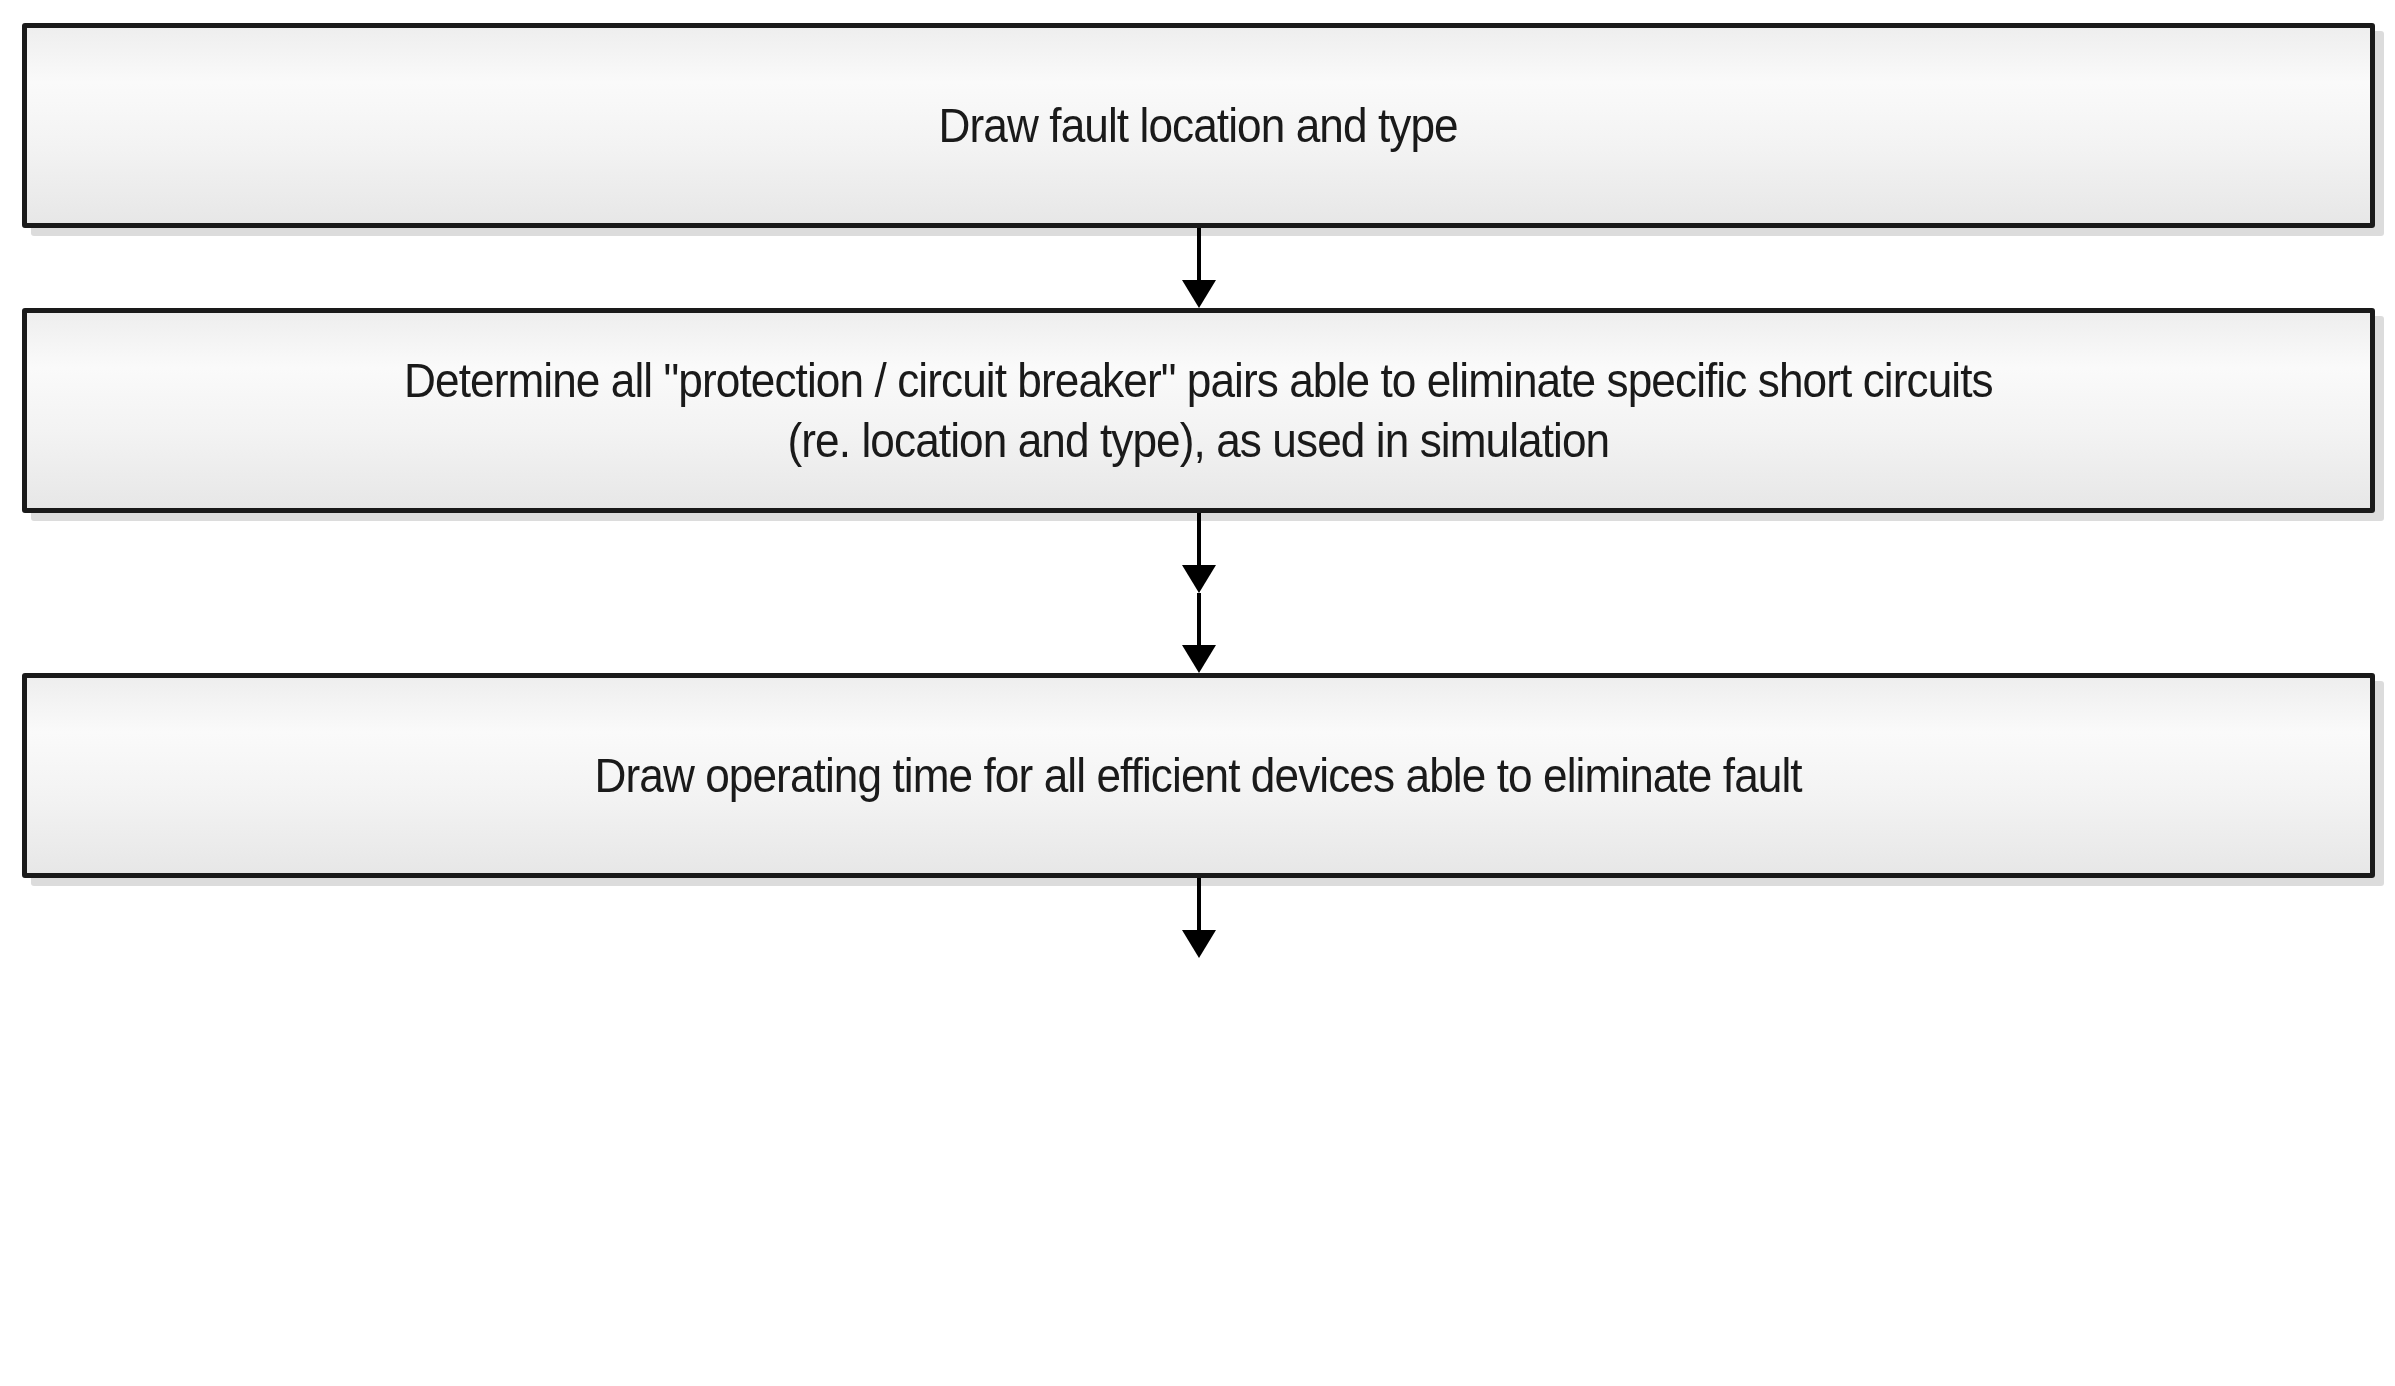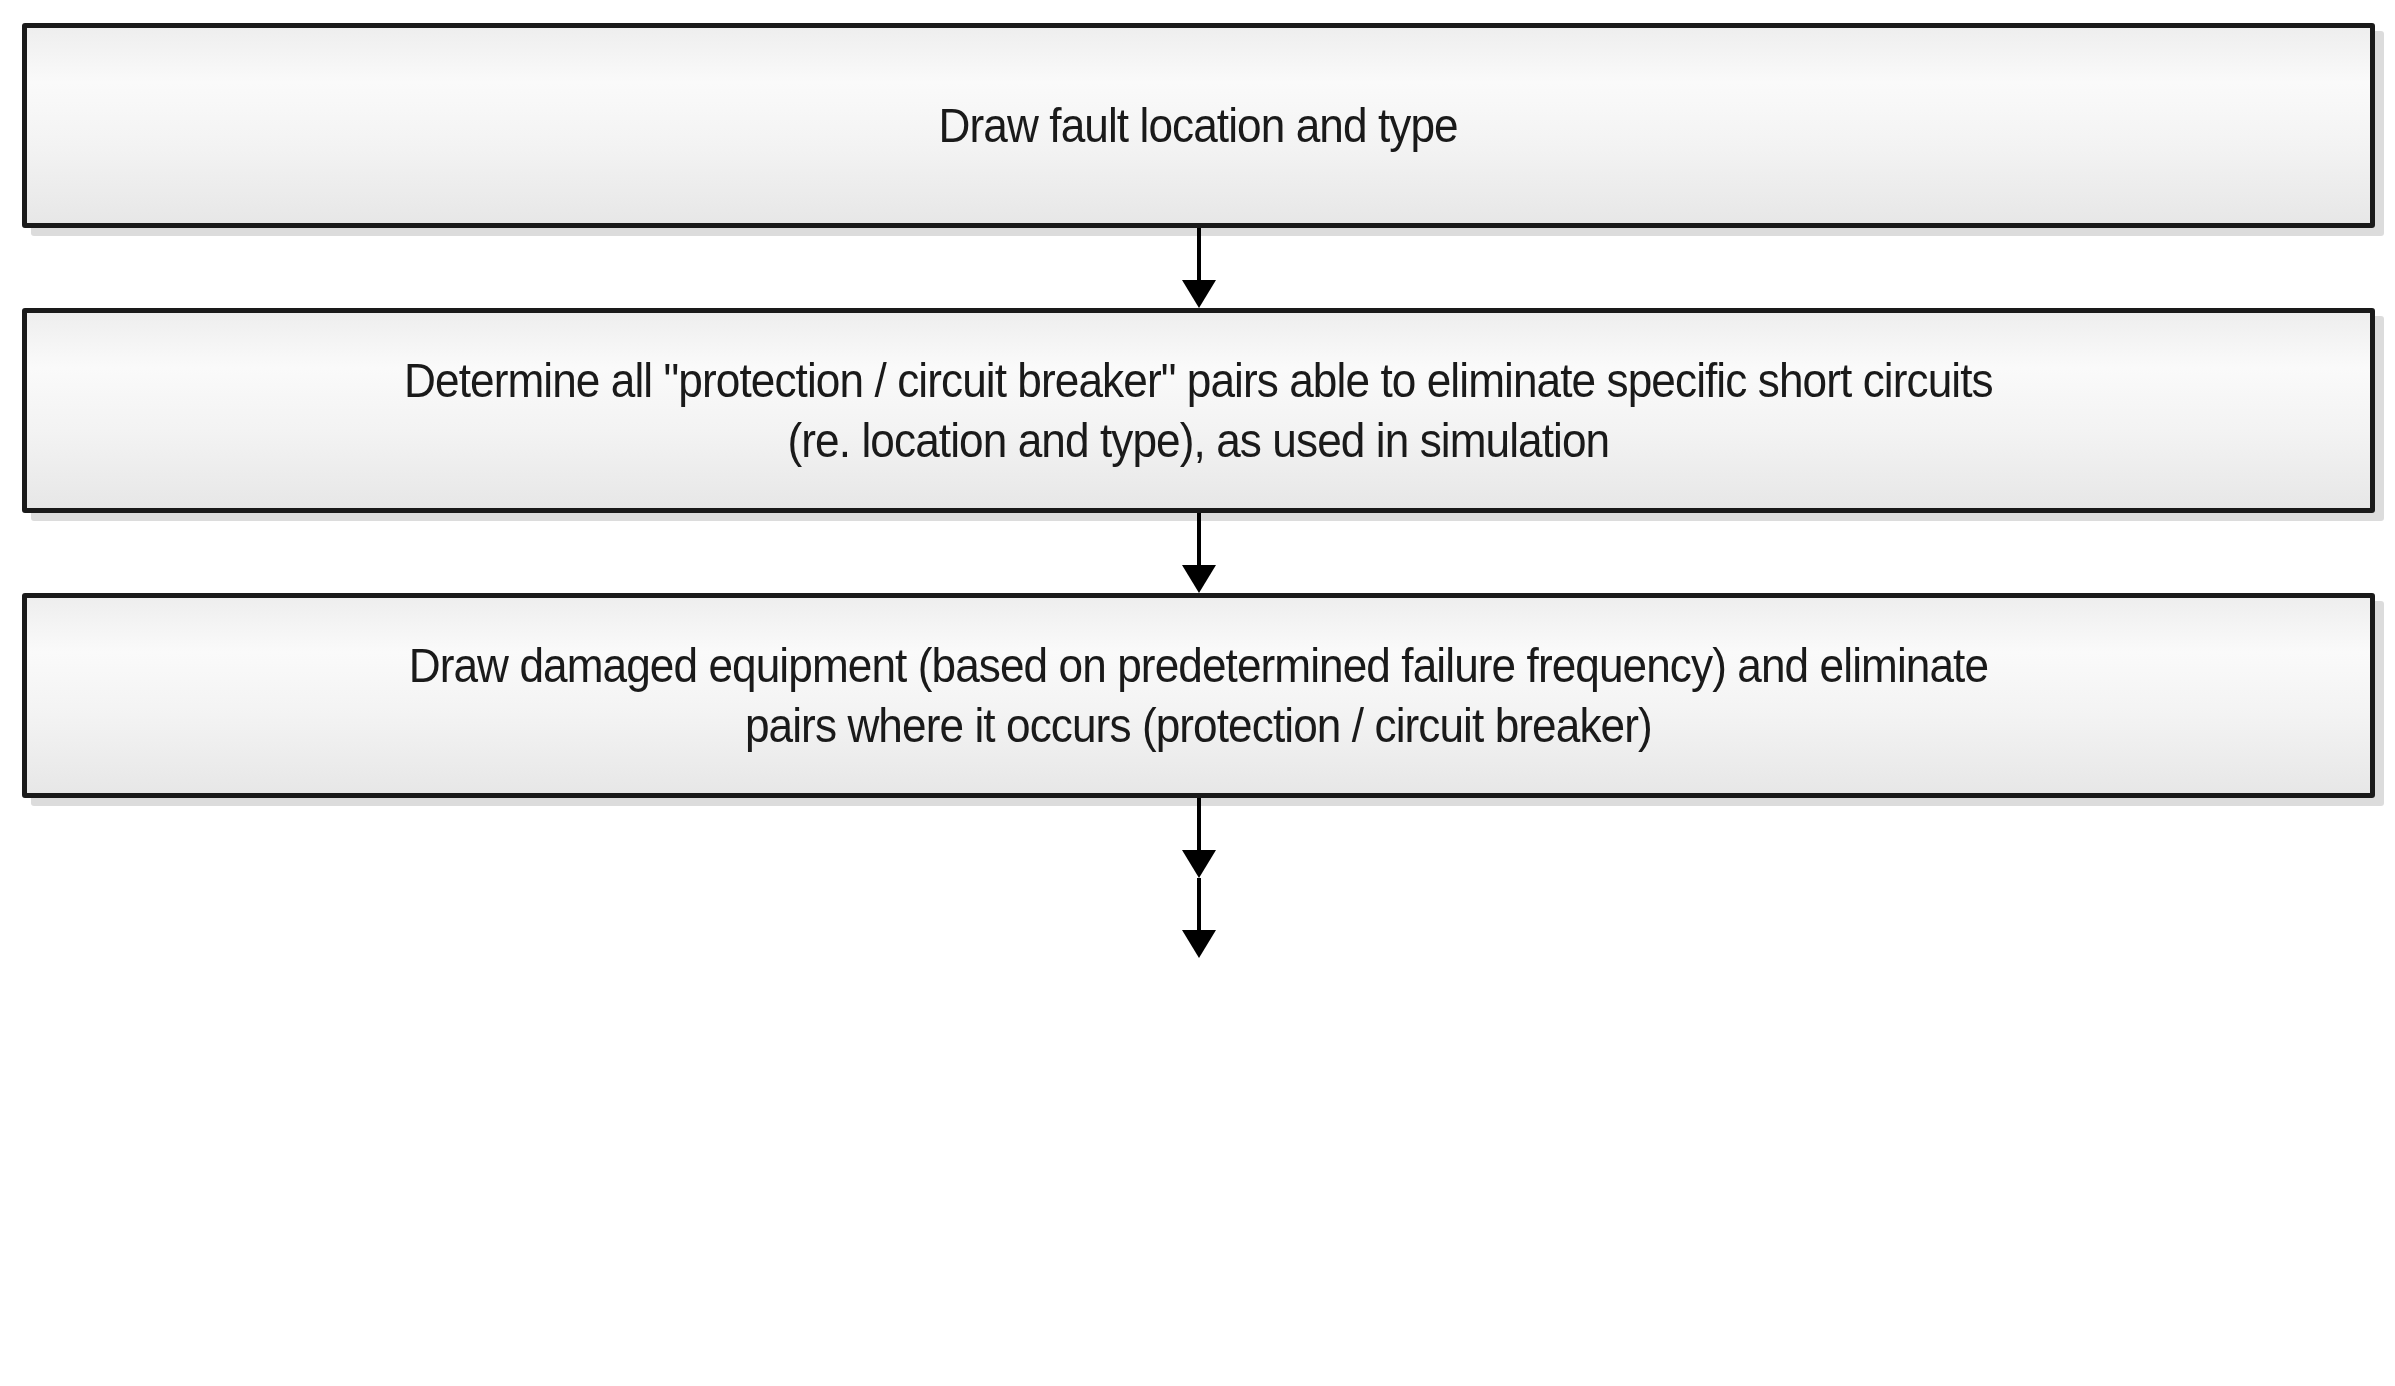--- a/index.html
+++ b/index.html
@@ -80,30 +80,29 @@
   <div class="flow-box">
     <div class="box-label">Determine all "protection / circuit breaker" pairs able to eliminate specific short circuits
 (re. location and type), as used in simulation</div>
   </div>
 
   <div class="connector">
     <div class="connector-line"></div>
     <div class="connector-head"></div>
   </div>
 
-  <div class="flow-box">
-    <div class="box-label">Draw damaged equipment (based on predetermined failure frequency) and eliminate
-pairs where it occurs (protection / circuit breaker)</div>
-  </div>
 
   <div class="connector">
     <div class="connector-line"></div>
     <div class="connector-head"></div>
   </div>
 
+  <div class="flow-box">
+    <div class="box-label">Draw operating time for all efficient devices able to eliminate fault</div>
+  </div>
 
   <div class="connector">
     <div class="connector-line"></div>
     <div class="connector-head"></div>
   </div>
 
 
 </div>
 
 </body></html>

